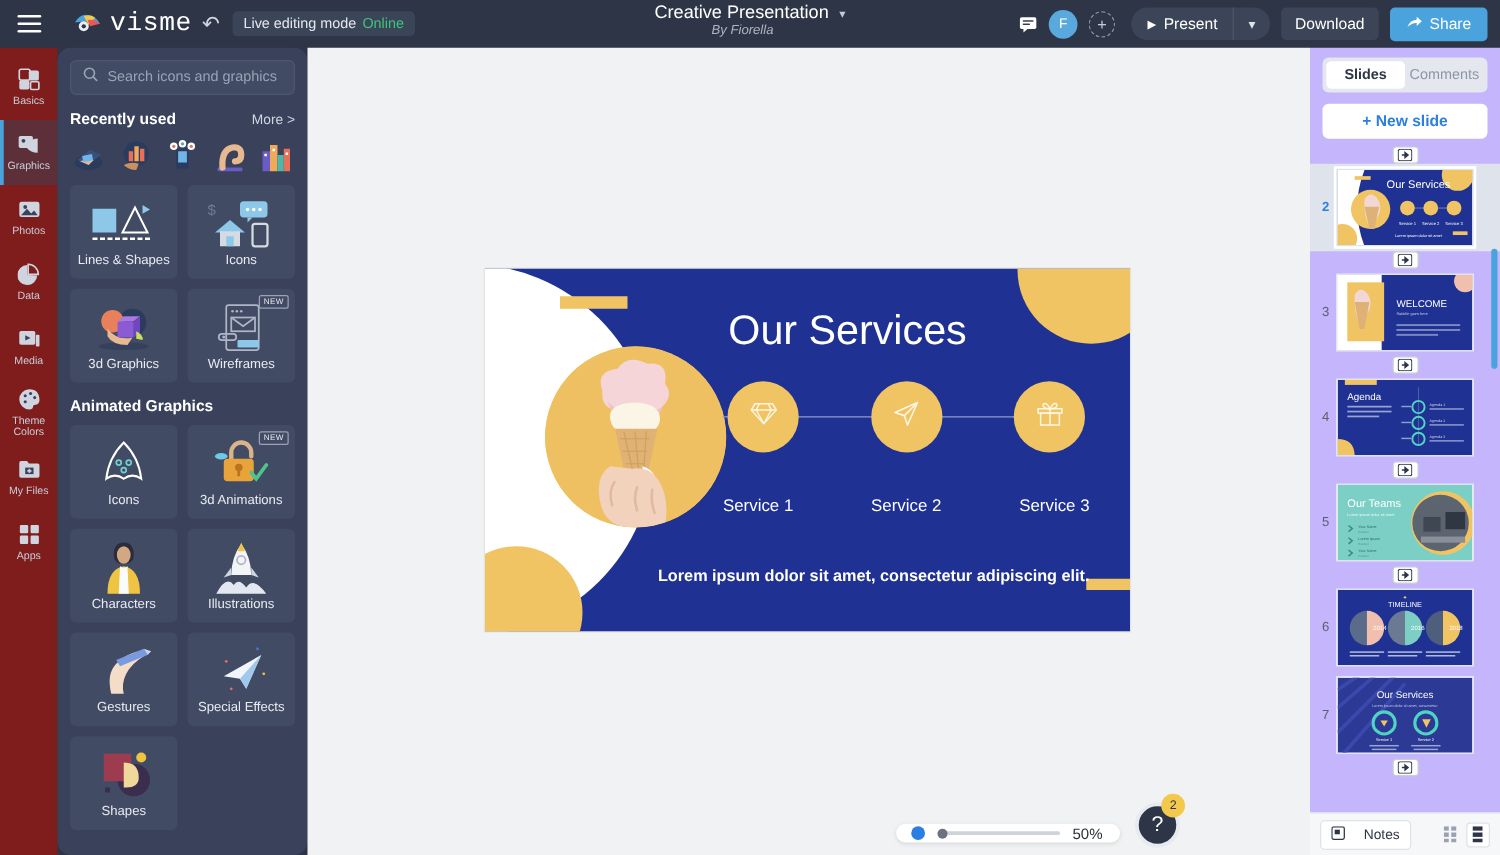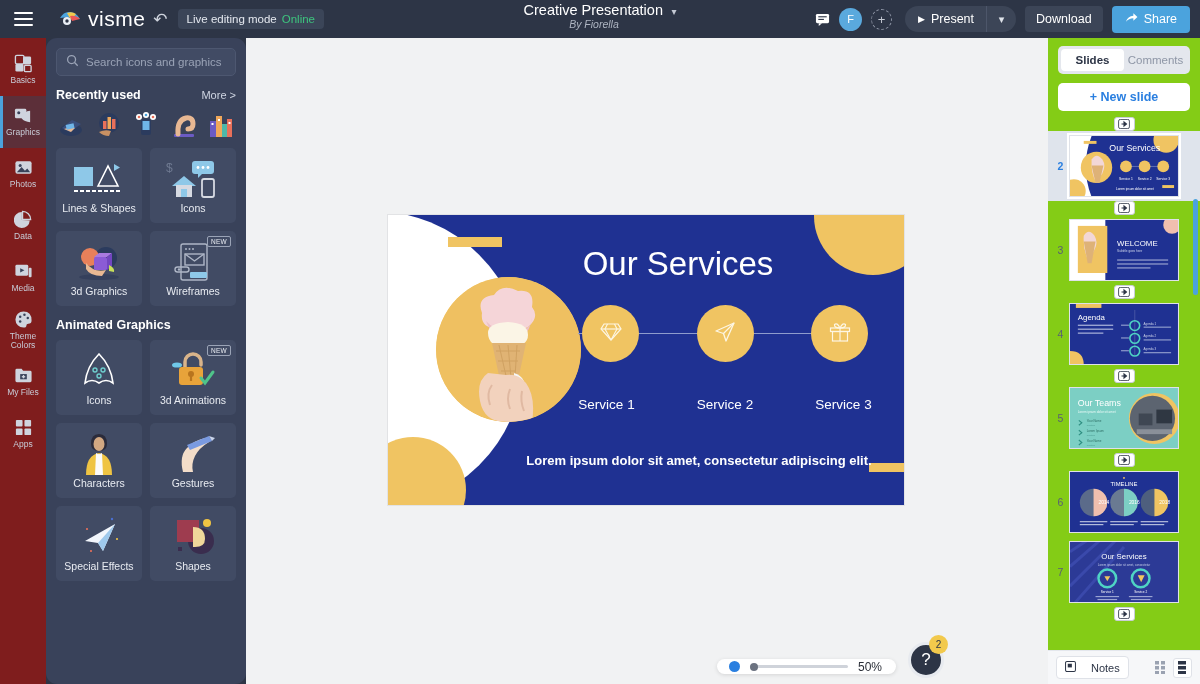--- a/index.html
+++ b/index.html
@@ -14,21 +14,21 @@
   
   .topbar {
     height: 38px; flex: 0 0 38px; background: #2d3546;
     display: flex; align-items: center; position: relative; z-index: 40;
   }
   .hamburger {
     width: 46px; height: 38px; display: flex; flex-direction: column;
     align-items: center; justify-content: center; gap: 4px; cursor: pointer;
   }
   .hamburger span { display: block; width: 19px; height: 2px; background: #ffffff; border-radius: 1px; }
-  .brand { display: flex; align-items: center; gap: 6px; margin-left: 12px; }
+  .brand { display: flex; align-items: center; gap: 6px; margin-left: 12px; font-family: Liberation Mono, monospace; }
   .brand-logo { width: 24px; height: 20px; position: relative; }
   .brand-word { color: #ffffff; font-size: 21px; letter-spacing: .5px; font-weight: 400; }
   .undo-ico { color: #cfd4de; font-size: 17px; margin-left: 8px; cursor: pointer; }
   .live-pill {
     margin-left: 10px; background: #3b4558; border-radius: 4px;
     padding: 4px 9px; font-size: 11.5px; color: #e4e8ef; display: flex; gap: 5px;
   }
   .live-pill .online { color: #3dc47e; }
 
   .doc-title {
@@ -146,21 +146,21 @@
     position:absolute; right:104px; bottom:6px; width:36px; height:36px; border-radius:50%;
     background:#2d3546; color:#fff; font-size:17px; display:flex; align-items:center; justify-content:center;
     cursor:pointer; border:3px solid #e7eaef;
   }
   .help-badge {
     position:absolute; right:100px; bottom:30px; width:19px; height:19px; border-radius:50%;
     background:#f2c94c; color:#2d3546; font-size:10px; display:flex; align-items:center; justify-content:center;
   }
 
   
-  .right { width: 152px; flex: 0 0 152px; background: #84cc16; display:flex; flex-direction:column; position:relative; }
+  .right { width: 152px; flex: 0 0 152px; background: #c4b5fd; display:flex; flex-direction:column; position:relative; }
   .tabs { display:flex; background:#e4e7ed; border-radius:5px; margin: 8px 10px 0; padding: 3px; }
   .tab { flex:1; text-align:center; font-size:11.5px; padding: 5px 0; border-radius:4px; color:#8e96a6; cursor:pointer; }
   .tab.active { background:#fff; color:#2d3546; font-weight:bold; }
   .new-slide {
     margin: 9px 10px 6px; background:#fff; border-radius:5px; height:28px;
     display:flex; align-items:center; justify-content:center; color:#2a7fe0; font-size:12.5px;
     font-weight:bold; cursor:pointer;
   }
   .thumbs { flex:1; overflow:hidden; position:relative; padding-bottom: 2px; }
   .thumb-row { display:flex; align-items:center; padding: 0 4px; position:relative; }
@@ -520,20 +520,33 @@
           <span class="tile-art">
             <svg width="56" height="44" viewBox="0 0 56 44">
                 <path d="M20 12 Q20 2 28 2 Q36 2 36 12 Q36 19 28 19 Q20 19 20 12Z" fill="#2b2b3a"></path>
                 <ellipse cx="28" cy="12" rx="5.5" ry="7" fill="#d2a882"></ellipse>
                 <path d="M15 43 Q15 23 28 21 Q41 23 41 43Z" fill="#efc443"></path>
                 <path d="M25 21 L28 30 L31 21 Q28 23 25 21Z" fill="#f4f4f4"></path>
                 <path d="M25 21 L24 43 L32 43 L31 21 Q28 25 25 21Z" fill="#fbfbfb"></path>
               </svg>
           </span>
           <span class="tile-label">Characters</span>
+        </div>
+        <div class="tile">
+          <span class="tile-art">
+            <svg width="56" height="44" viewBox="0 0 56 44">
+                <path d="M28 3 Q36 14 36 28 L20 28 Q20 14 28 3Z" fill="#f2f4f8"></path>
+                <circle cx="28" cy="16" r="3.4" fill="none" stroke="#aeb6c6" stroke-width="1.4"></circle>
+                <path d="M20 22 L14 30 L20 28Z" fill="#cfd6e2"></path>
+                <path d="M36 22 L42 30 L36 28Z" fill="#cfd6e2"></path>
+                <path d="M28 2 L31 9 L25 9Z" fill="#efc443"></path>
+                <path d="M8 43 Q16 28 22 36 Q26 30 32 38 Q38 29 48 43Z" fill="#e3e8f0"></path>
+              </svg>
+          </span>
+          <span class="tile-label">Illustrations</span>
         </div>
         <div class="tile">
           <span class="tile-art">
             <svg width="56" height="44" viewBox="0 0 56 44">
                 <path d="M18 40 Q14 24 22 16 Q30 8 40 6 L44 10 Q34 16 30 24 Q26 32 28 40Z" fill="#f3ddc9"></path>
                 <path d="M22 13 L44 4 L47 9 L25 18Z" fill="#7a9ae0"></path>
                 <path d="M44 4 L47 9 L50 6Z" fill="#c9d4ea"></path>
               </svg>
           </span>
           <span class="tile-label">Gestures</span>

